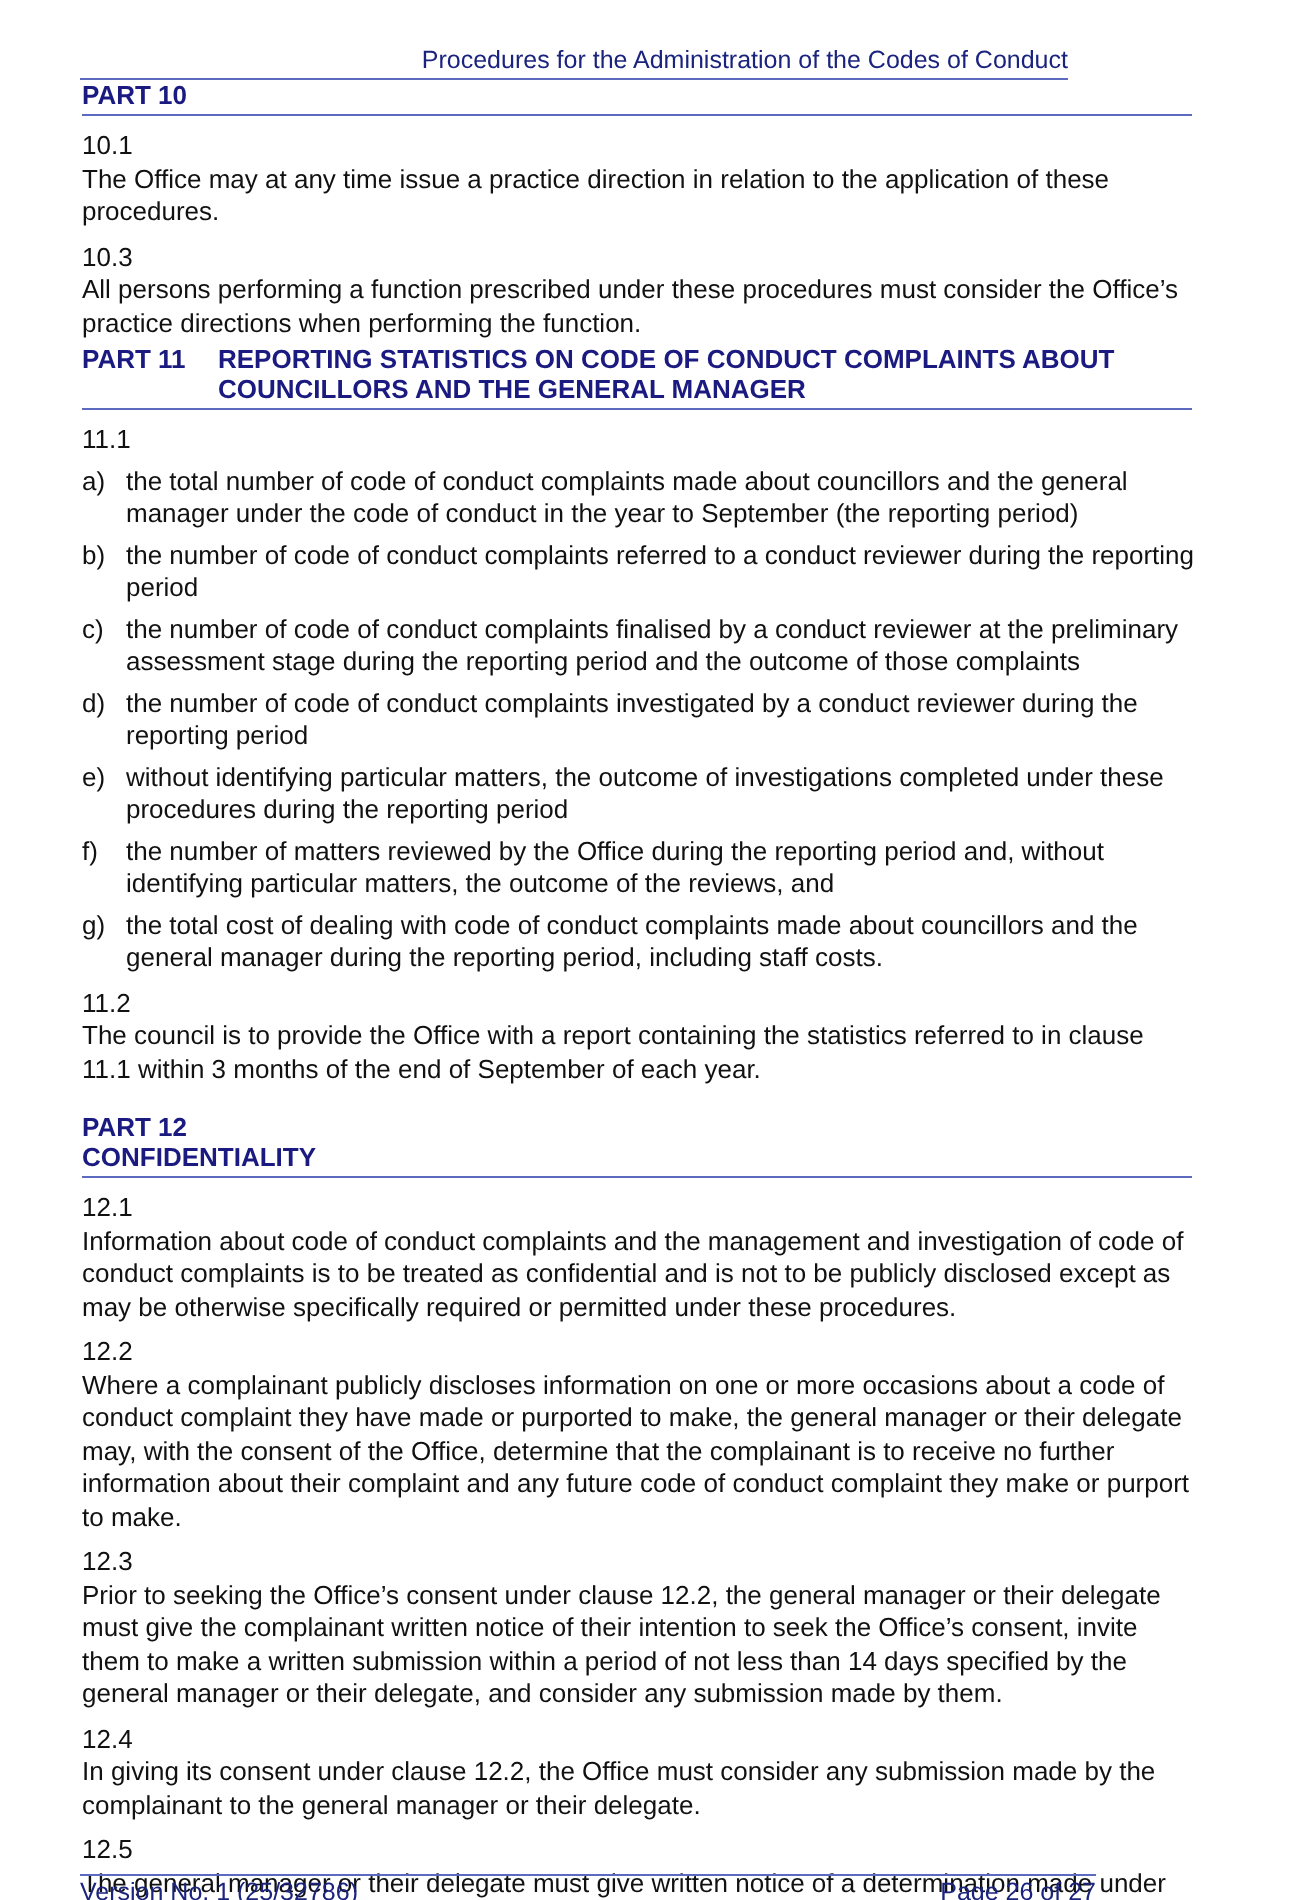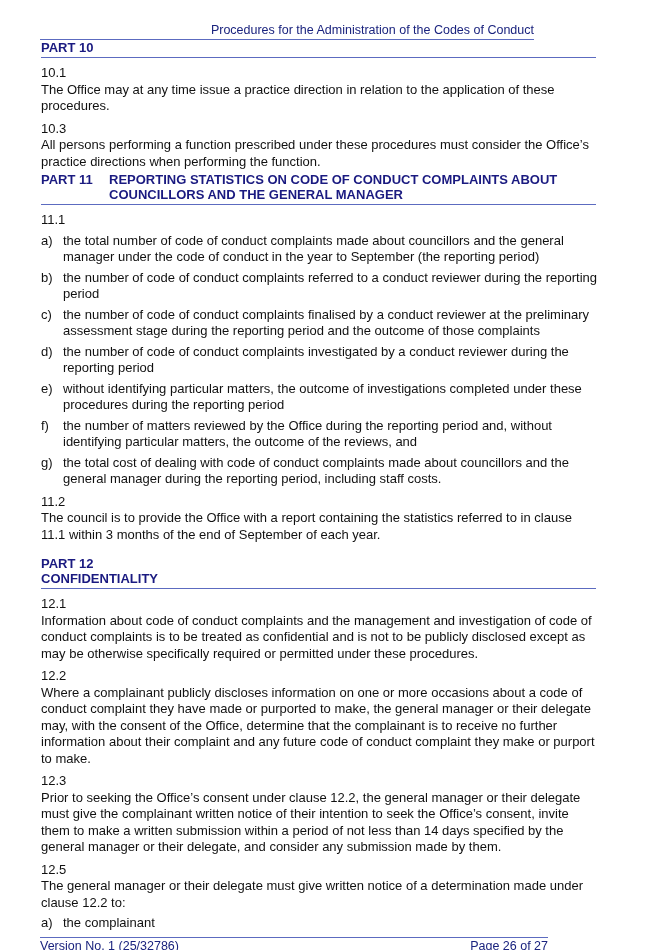--- a/index.html
+++ b/index.html
@@ -105,20 +105,26 @@
           <div>Where a complainant publicly discloses information on one or more occasions about a code of conduct complaint they have made or purported to make, the general manager or their delegate may, with the consent of the Office, determine that the complainant is to receive no further information about their complaint and any future code of conduct complaint they make or purport to make.</div>
         </div>
       </div>
       <div class="clause">
         <div class="clause-num">12.3</div>
         <div class="clause-body">
           <div>Prior to seeking the Office’s consent under clause 12.2, the general manager or their delegate must give the complainant written notice of their intention to seek the Office’s consent, invite them to make a written submission within a period of not less than 14 days specified by the general manager or their delegate, and consider any submission made by them.</div>
         </div>
       </div>
       <div class="clause">
+        <div class="clause-num">12.4</div>
+        <div class="clause-body">
+          <div>In giving its consent under clause 12.2, the Office must consider any submission made by the complainant to the general manager or their delegate.</div>
+        </div>
+      </div>
+      <div class="clause">
         <div class="clause-num">12.5</div>
         <div class="clause-body">
           <div>The general manager or their delegate must give written notice of a determination made under clause 12.2 to:</div>
           <div class="sub">
             <span class="sub-letter">a)</span>
             <span class="sub-text">the complainant</span>
           </div>
         </div>
       </div>
     </div>

